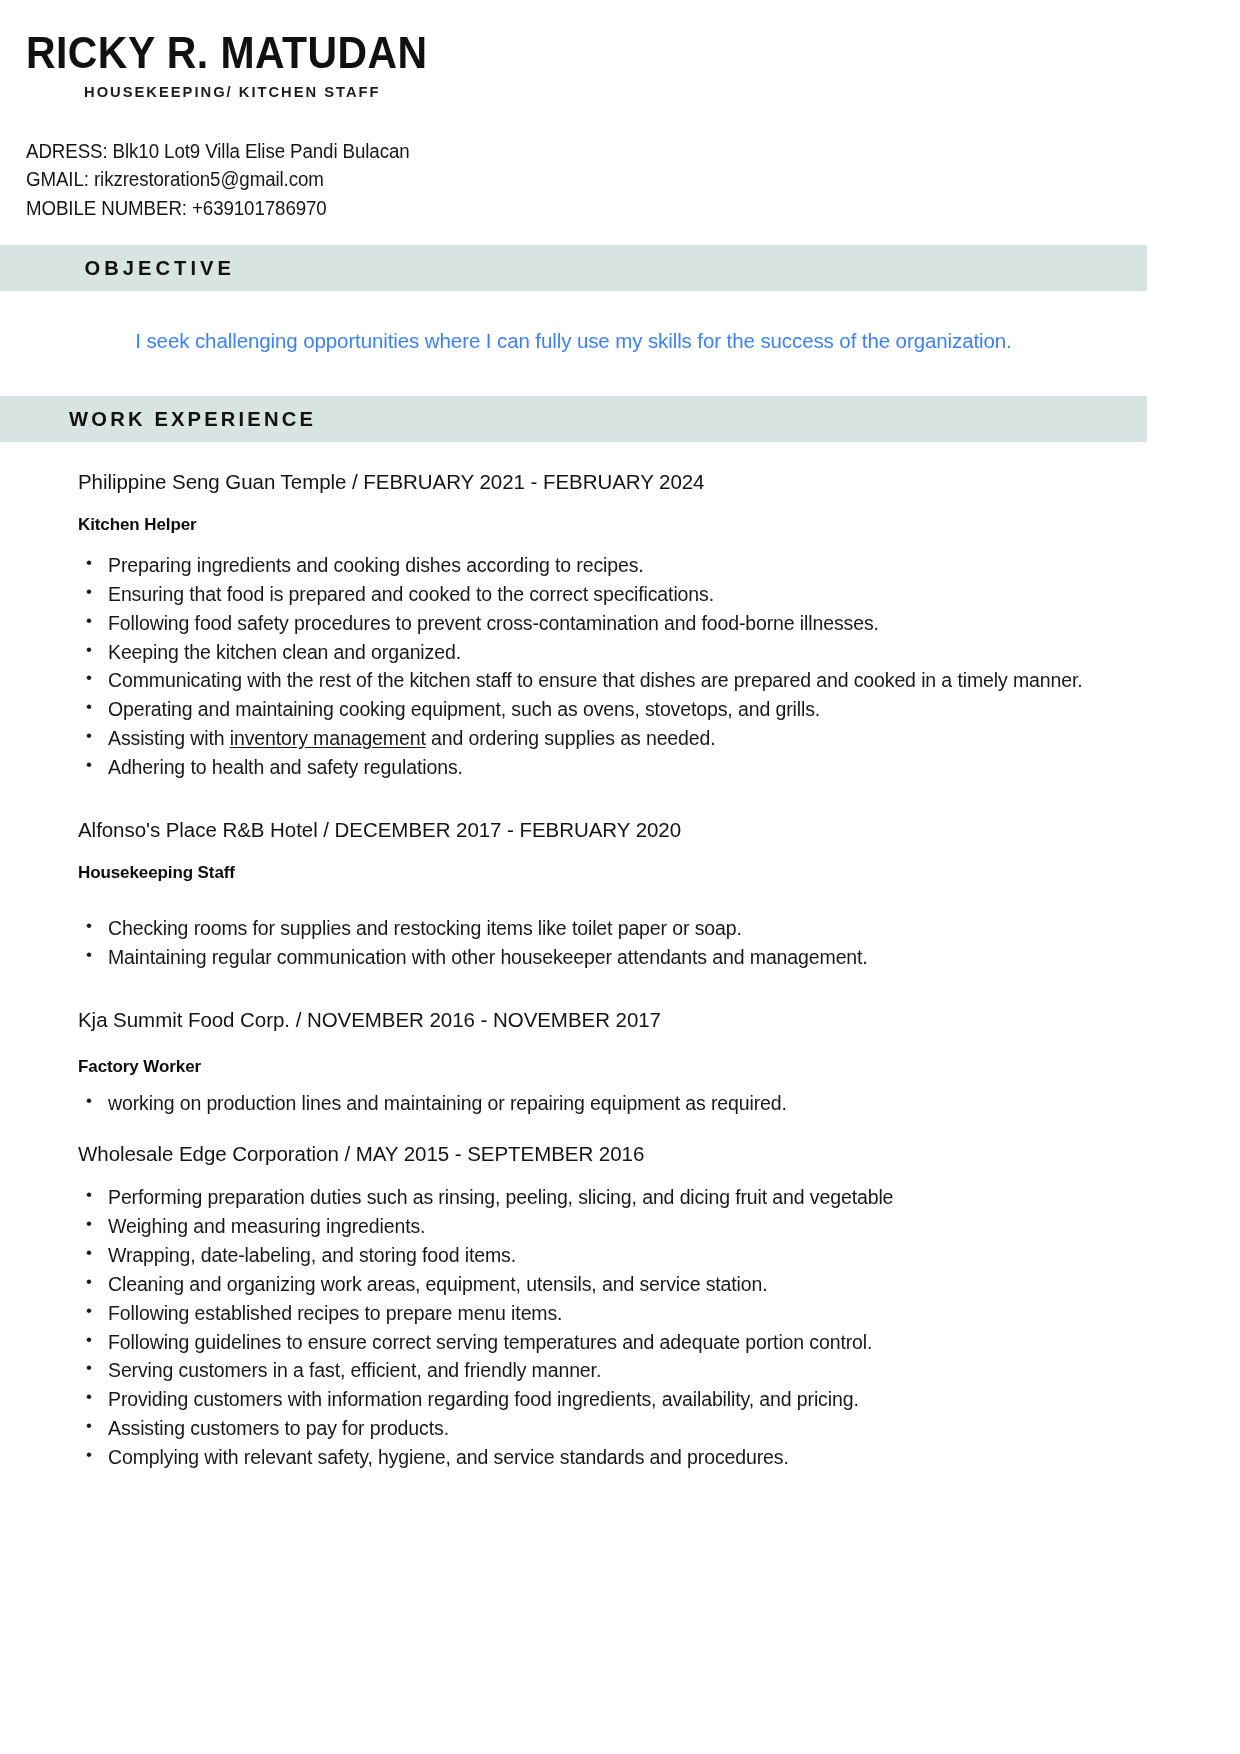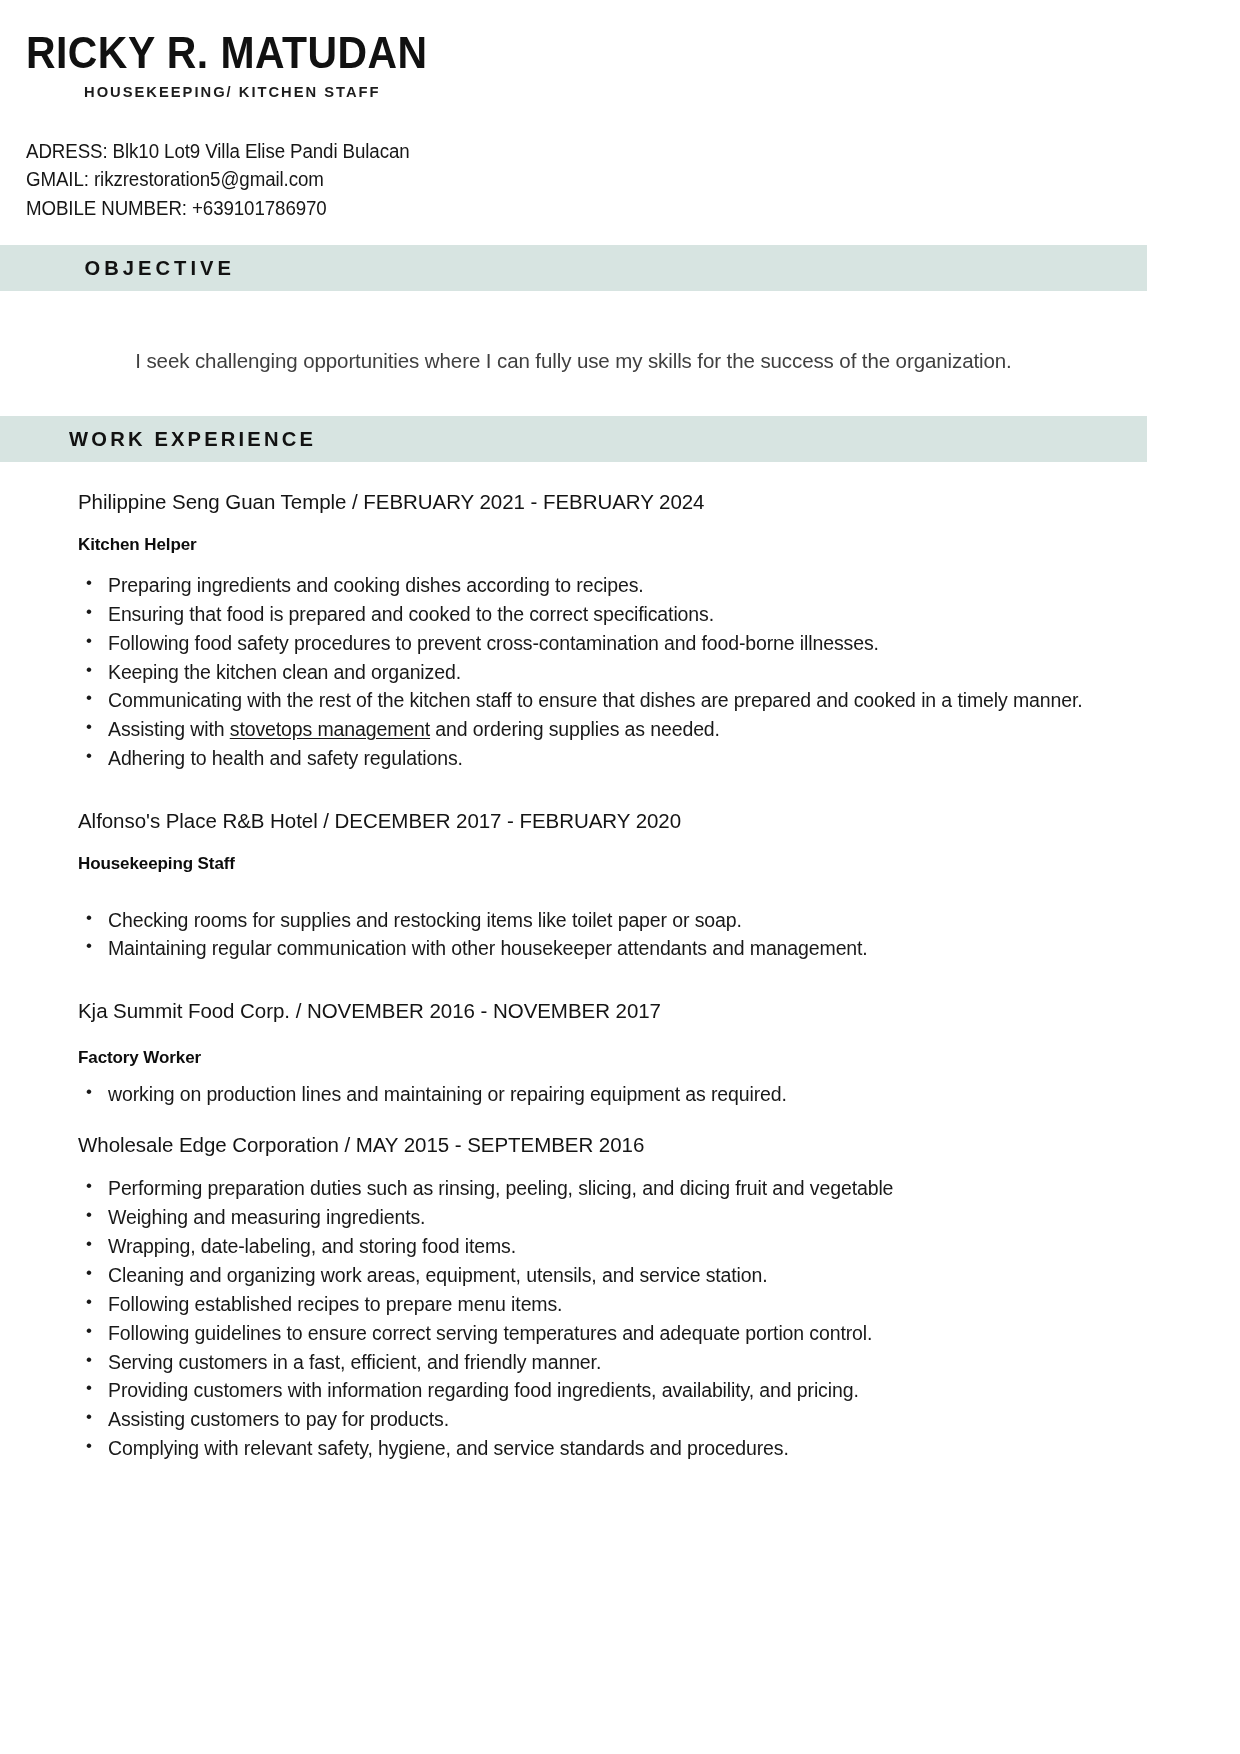--- a/index.html
+++ b/index.html
@@ -84,23 +84,22 @@
   }
 
   
   .objective-body {
     padding: 34px 118px 0 118px;
     text-align: center;
   }
   .objective-text {
     font-size: 20.5px;
     line-height: 1.55;
-    color: #404040;
+    color: #3b82f6;
     letter-spacing: -0.1px;
-    margin-top: 20px;
   }
   .gap-after-objective { height: 40px; }
 
   
   .work-body {
     padding: 0 58px 0 78px;
   }
   .job { }
   .job-head {
     font-size: 20.5px;
@@ -186,21 +185,22 @@
       <div class="job-head">Philippine Seng Guan Temple / FEBRUARY 2021 - FEBRUARY 2024</div>
       <div class="s18"></div>
       <div class="job-title">Kitchen Helper</div>
       <div class="s14"></div>
       <ul class="duties">
         <li>Preparing ingredients and cooking dishes according to recipes.</li>
         <li>Ensuring that food is prepared and cooked to the correct specifications.</li>
         <li>Following food safety procedures to prevent cross-contamination and food-borne illnesses.</li>
         <li>Keeping the kitchen clean and organized.</li>
         <li>Communicating with the rest of the kitchen staff to ensure that dishes are prepared and cooked in a timely manner.</li>
-        <li id="duty-underline">Assisting with <u class="hl">stovetops management</u> and ordering supplies as needed.</li>
+        <li>Operating and maintaining cooking equipment, such as ovens, stovetops, and grills.</li>
+        <li id="duty-underline">Assisting with <u class="hl">inventory management</u> and ordering supplies as needed.</li>
         <li>Adhering to health and safety regulations.</li>
       </ul>
     </div>
 
     <div class="s34"></div>
 
     <div class="job">
       <div class="job-head">Alfonso's Place R&amp;B Hotel  / DECEMBER 2017 - FEBRUARY 2020</div>
       <div class="s18"></div>
       <div class="job-title">Housekeeping Staff</div>

